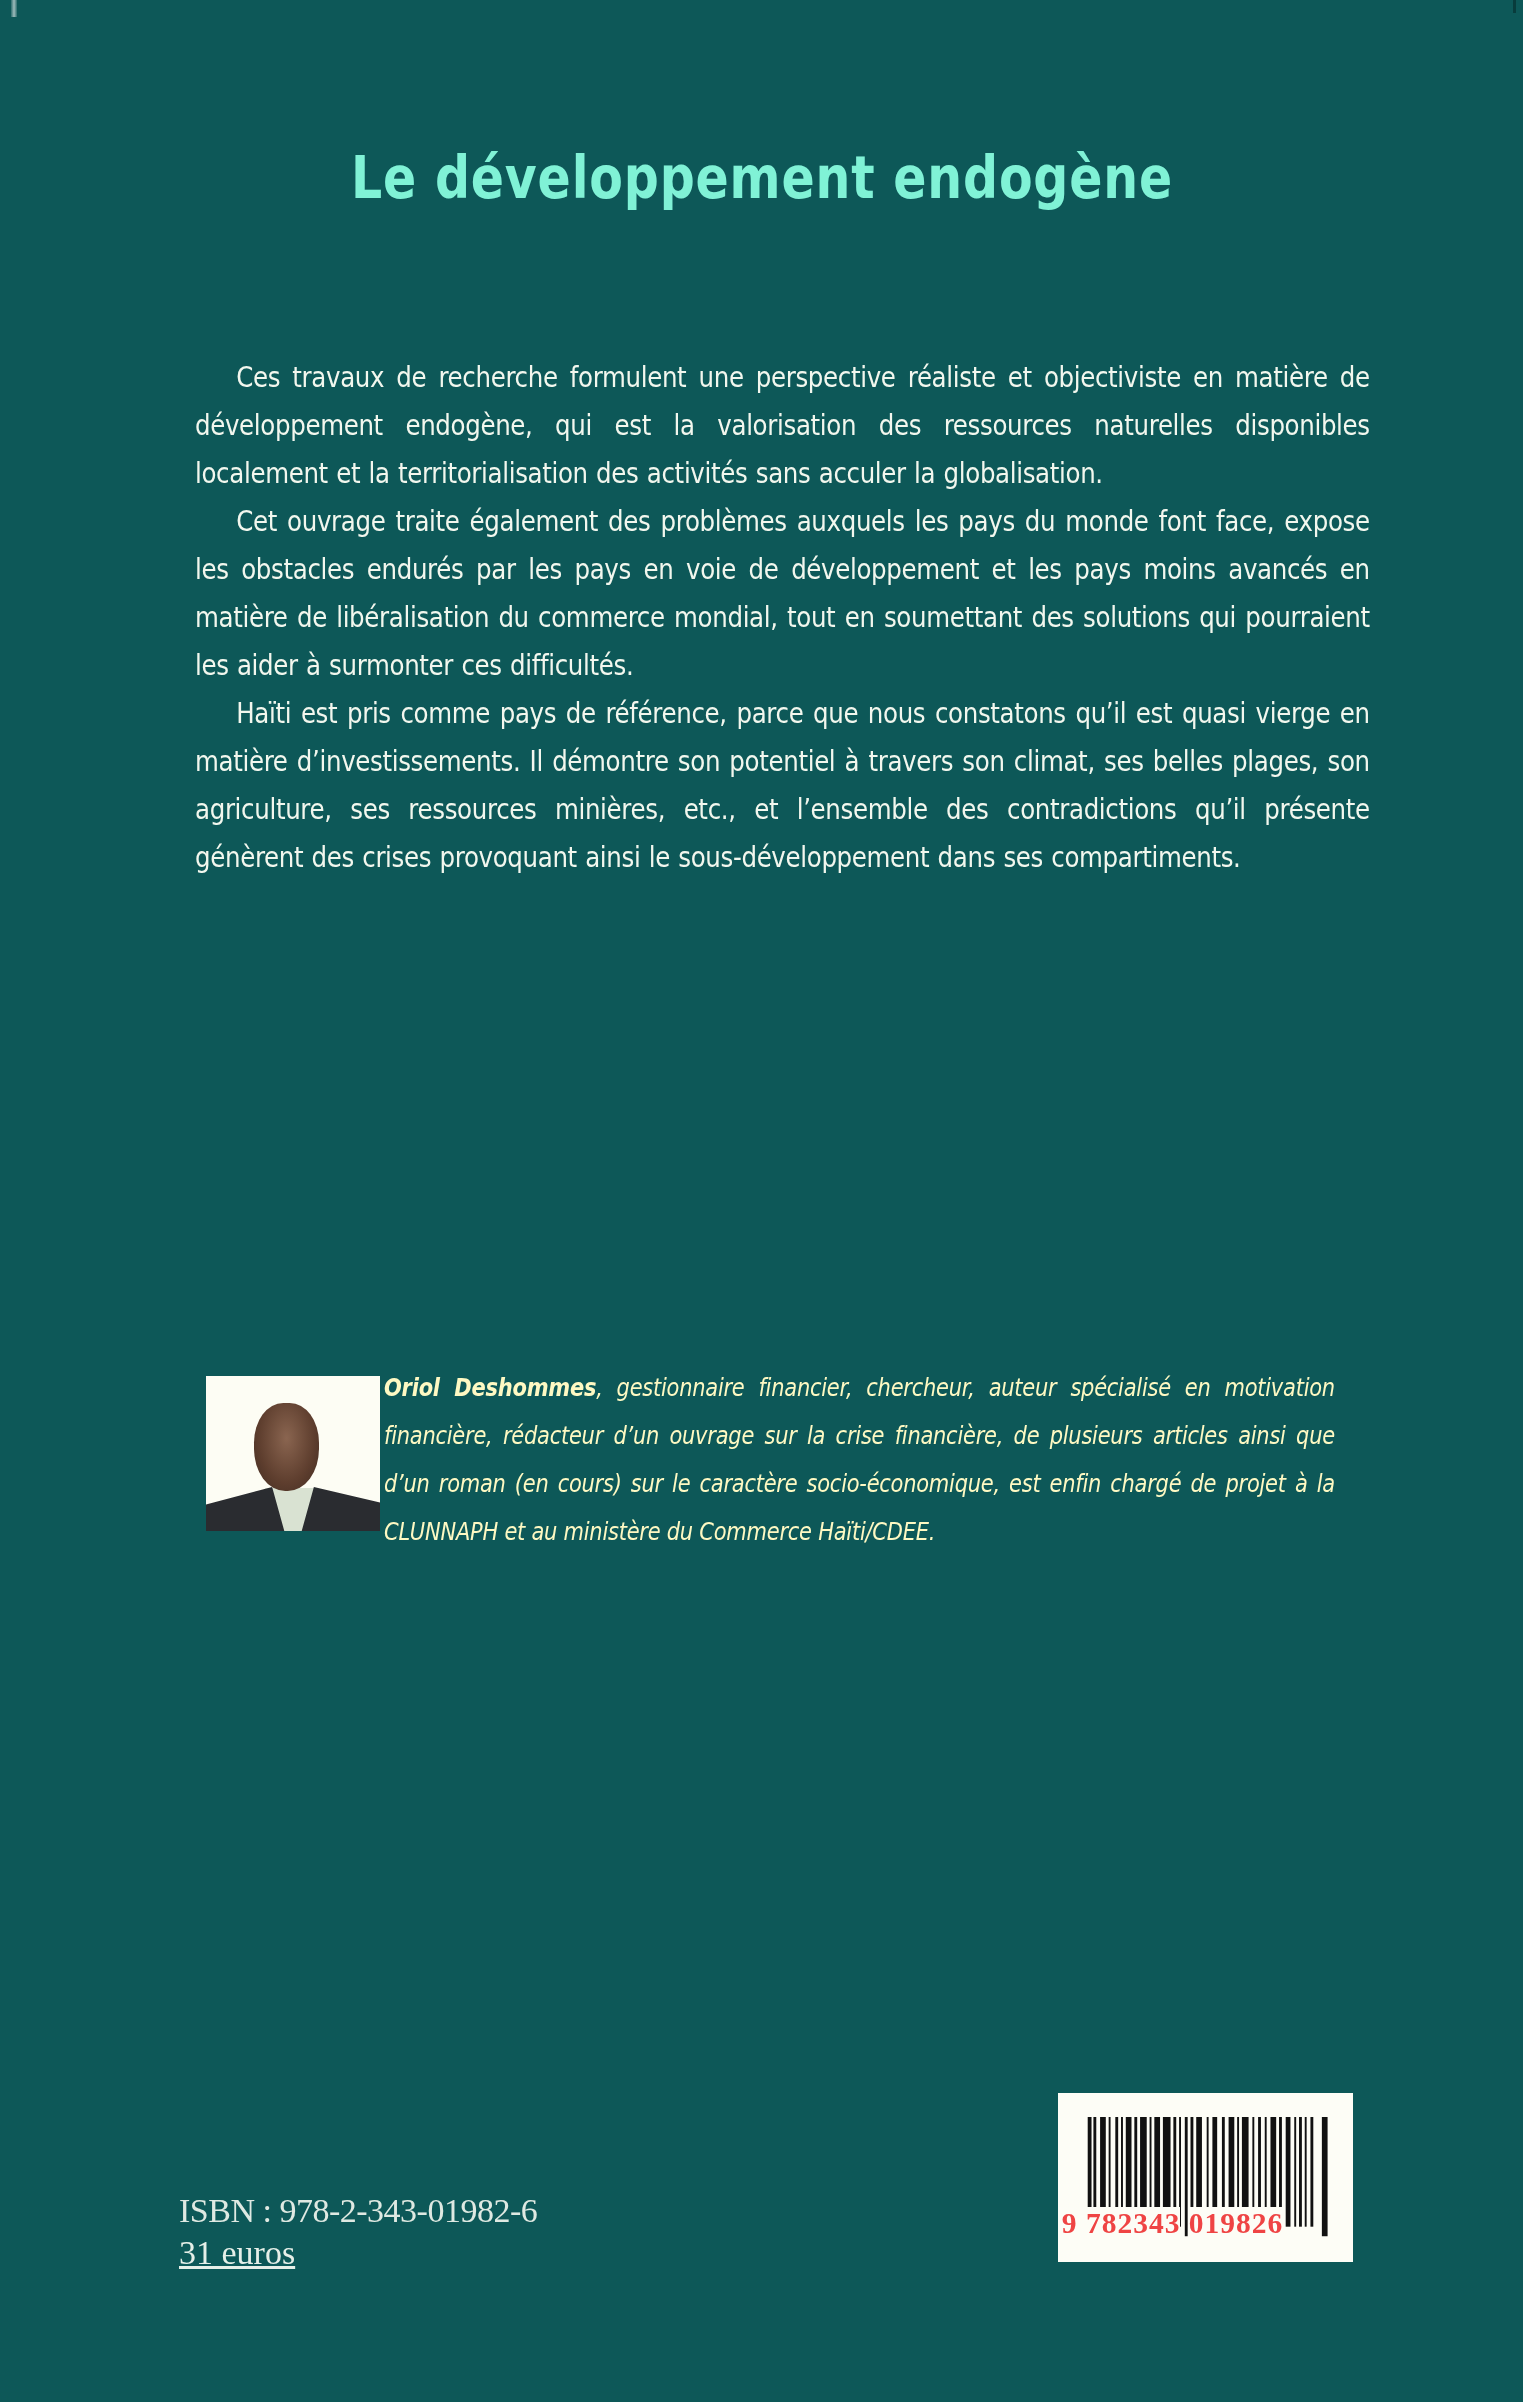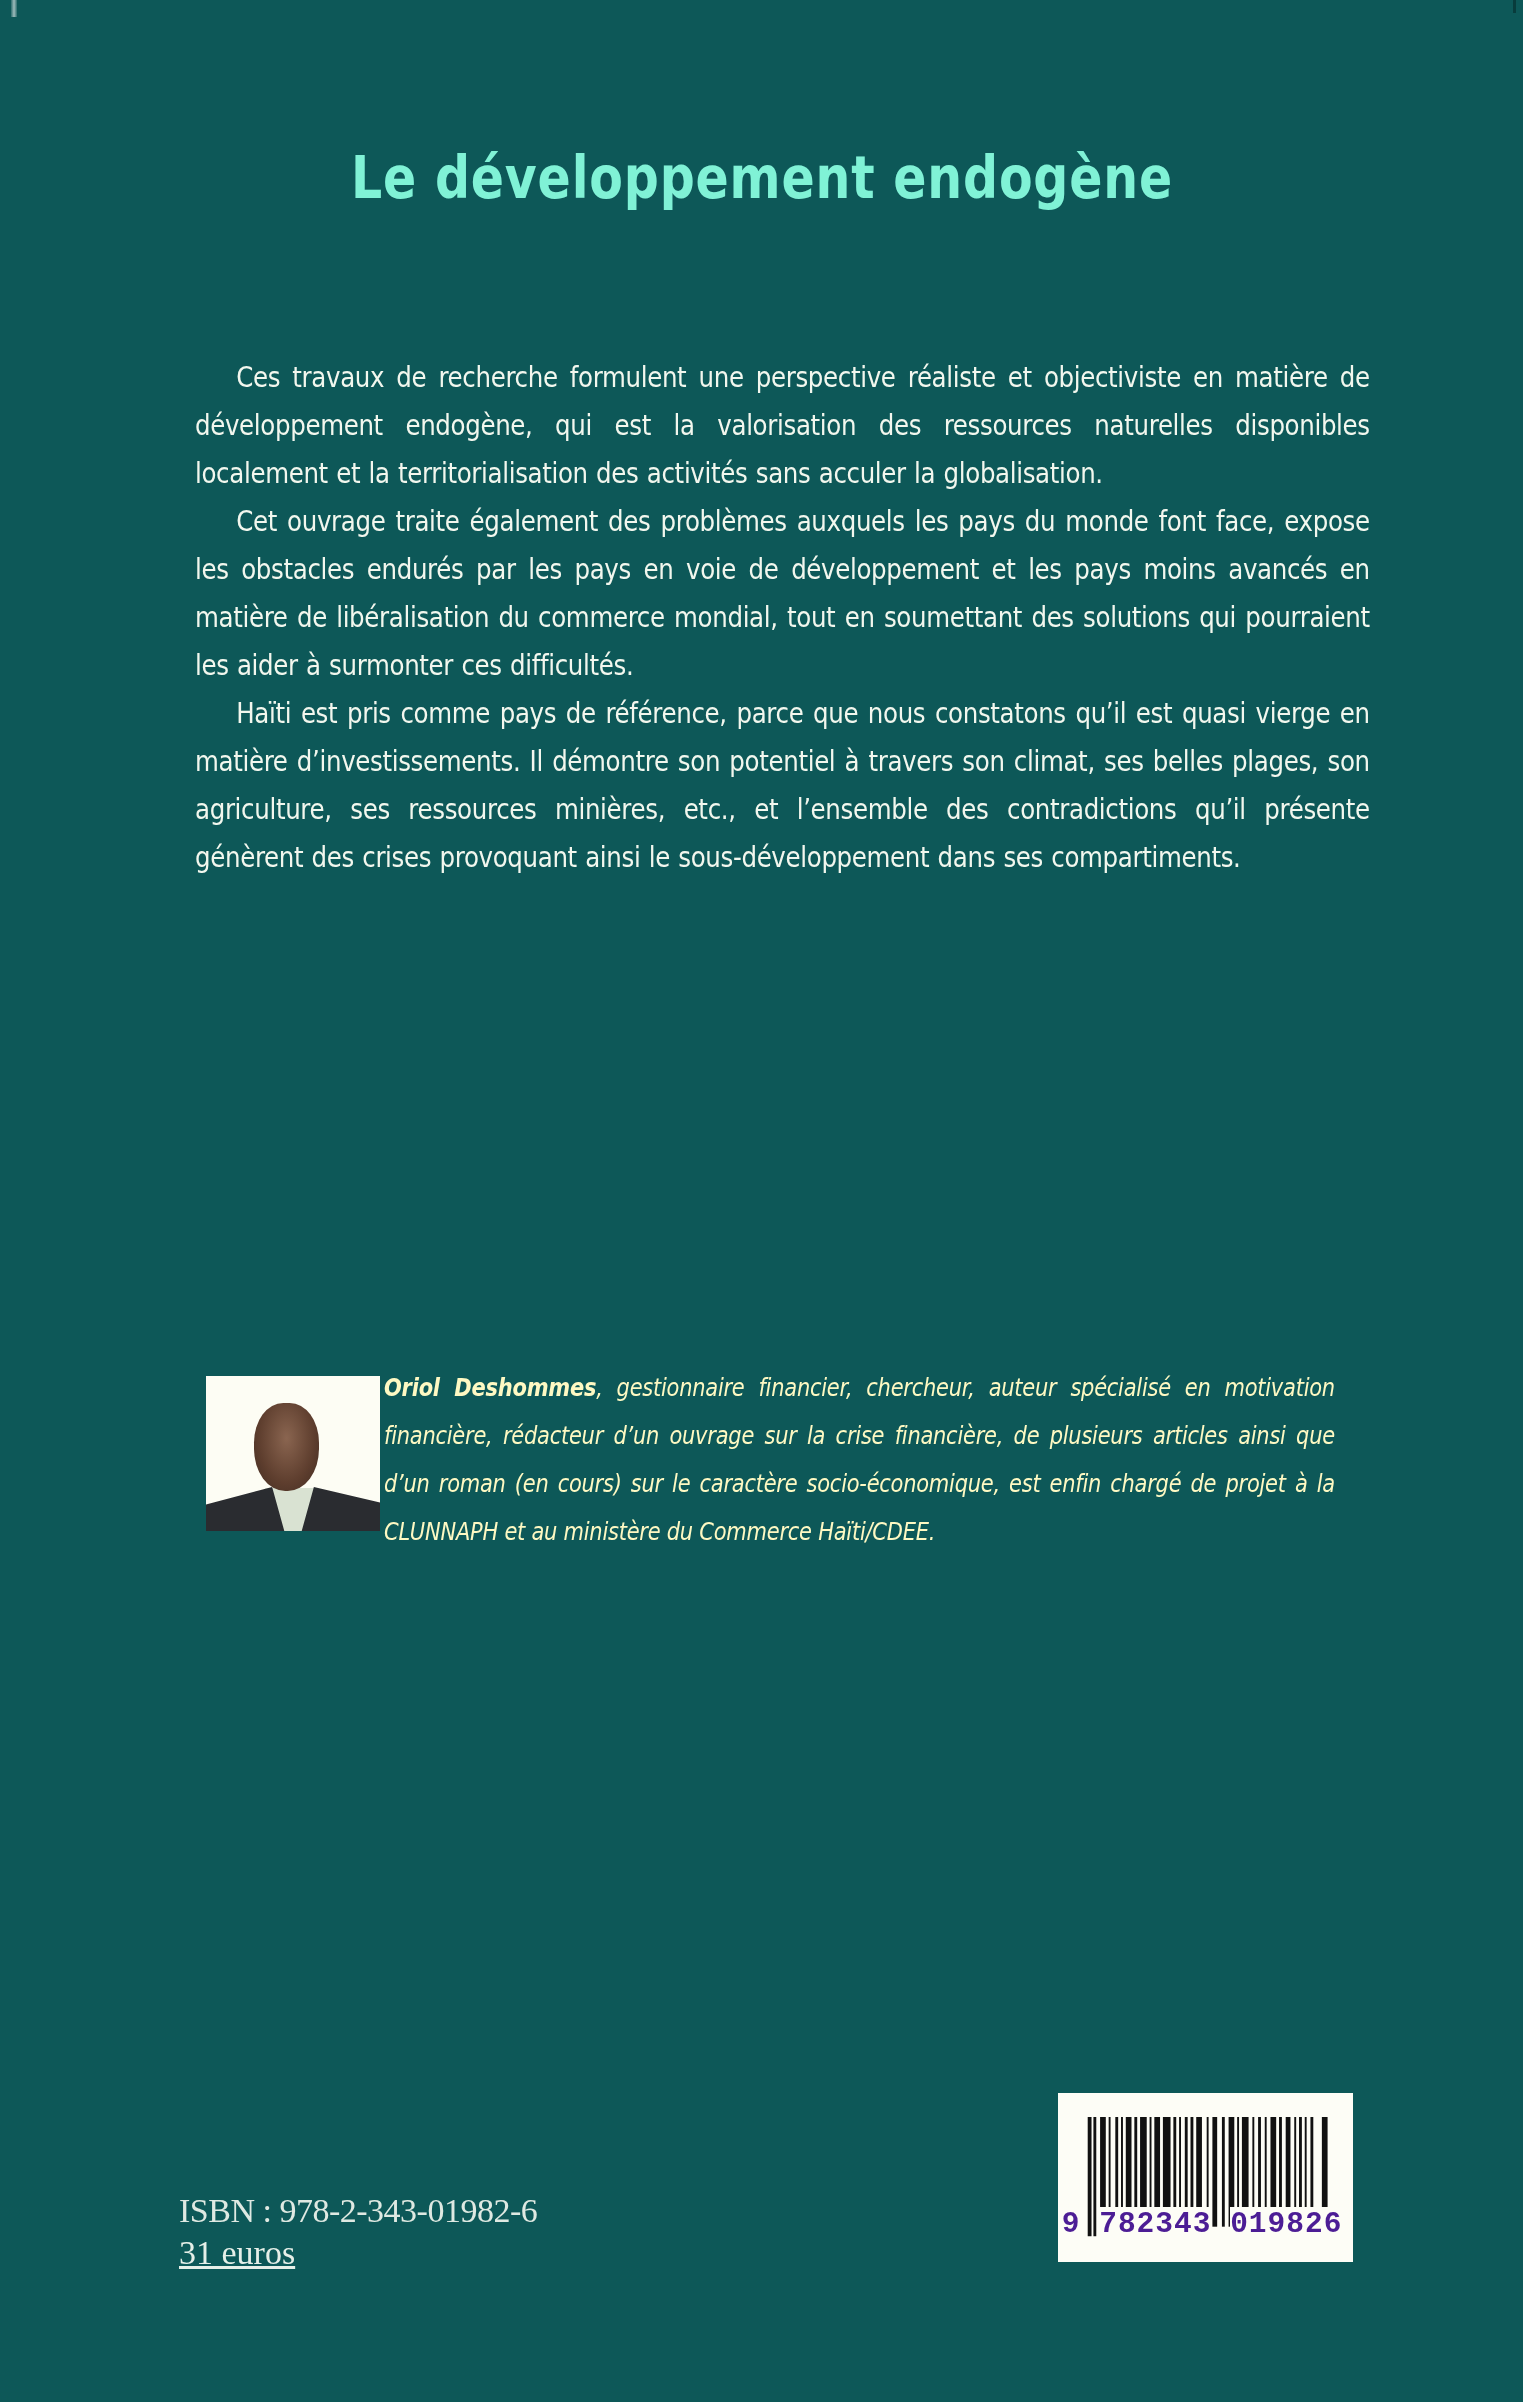--- a/index.html
+++ b/index.html
@@ -102,24 +102,24 @@
   }
   .barcode-box {
     position: absolute; left: 1058px; top: 2093px; width: 295px; height: 169px;
     background: #fdfdf6;
   }
   .barcode-bars {
     position: absolute; left: 24px; top: 24px; width: 257px; height: 124px;
   }
   .barcode-digits {
     position: absolute; left: 3.8px; top: 114px; width: 285px;
-    font-family: Liberation Mono, monospace;
+    font-family: Liberation Serif, serif;
     font-weight: bold;
     font-size: 29.5px;
-    color: #4c1d95;
+    color: #ef4444;
     letter-spacing: 1px;
     background: transparent;
   }
   .barcode-digits span { background: #fdfdf6; }
 </style>
 </head>
 <body>
 
 <div class="page">
   <div class="edge-mark-left"></div>

